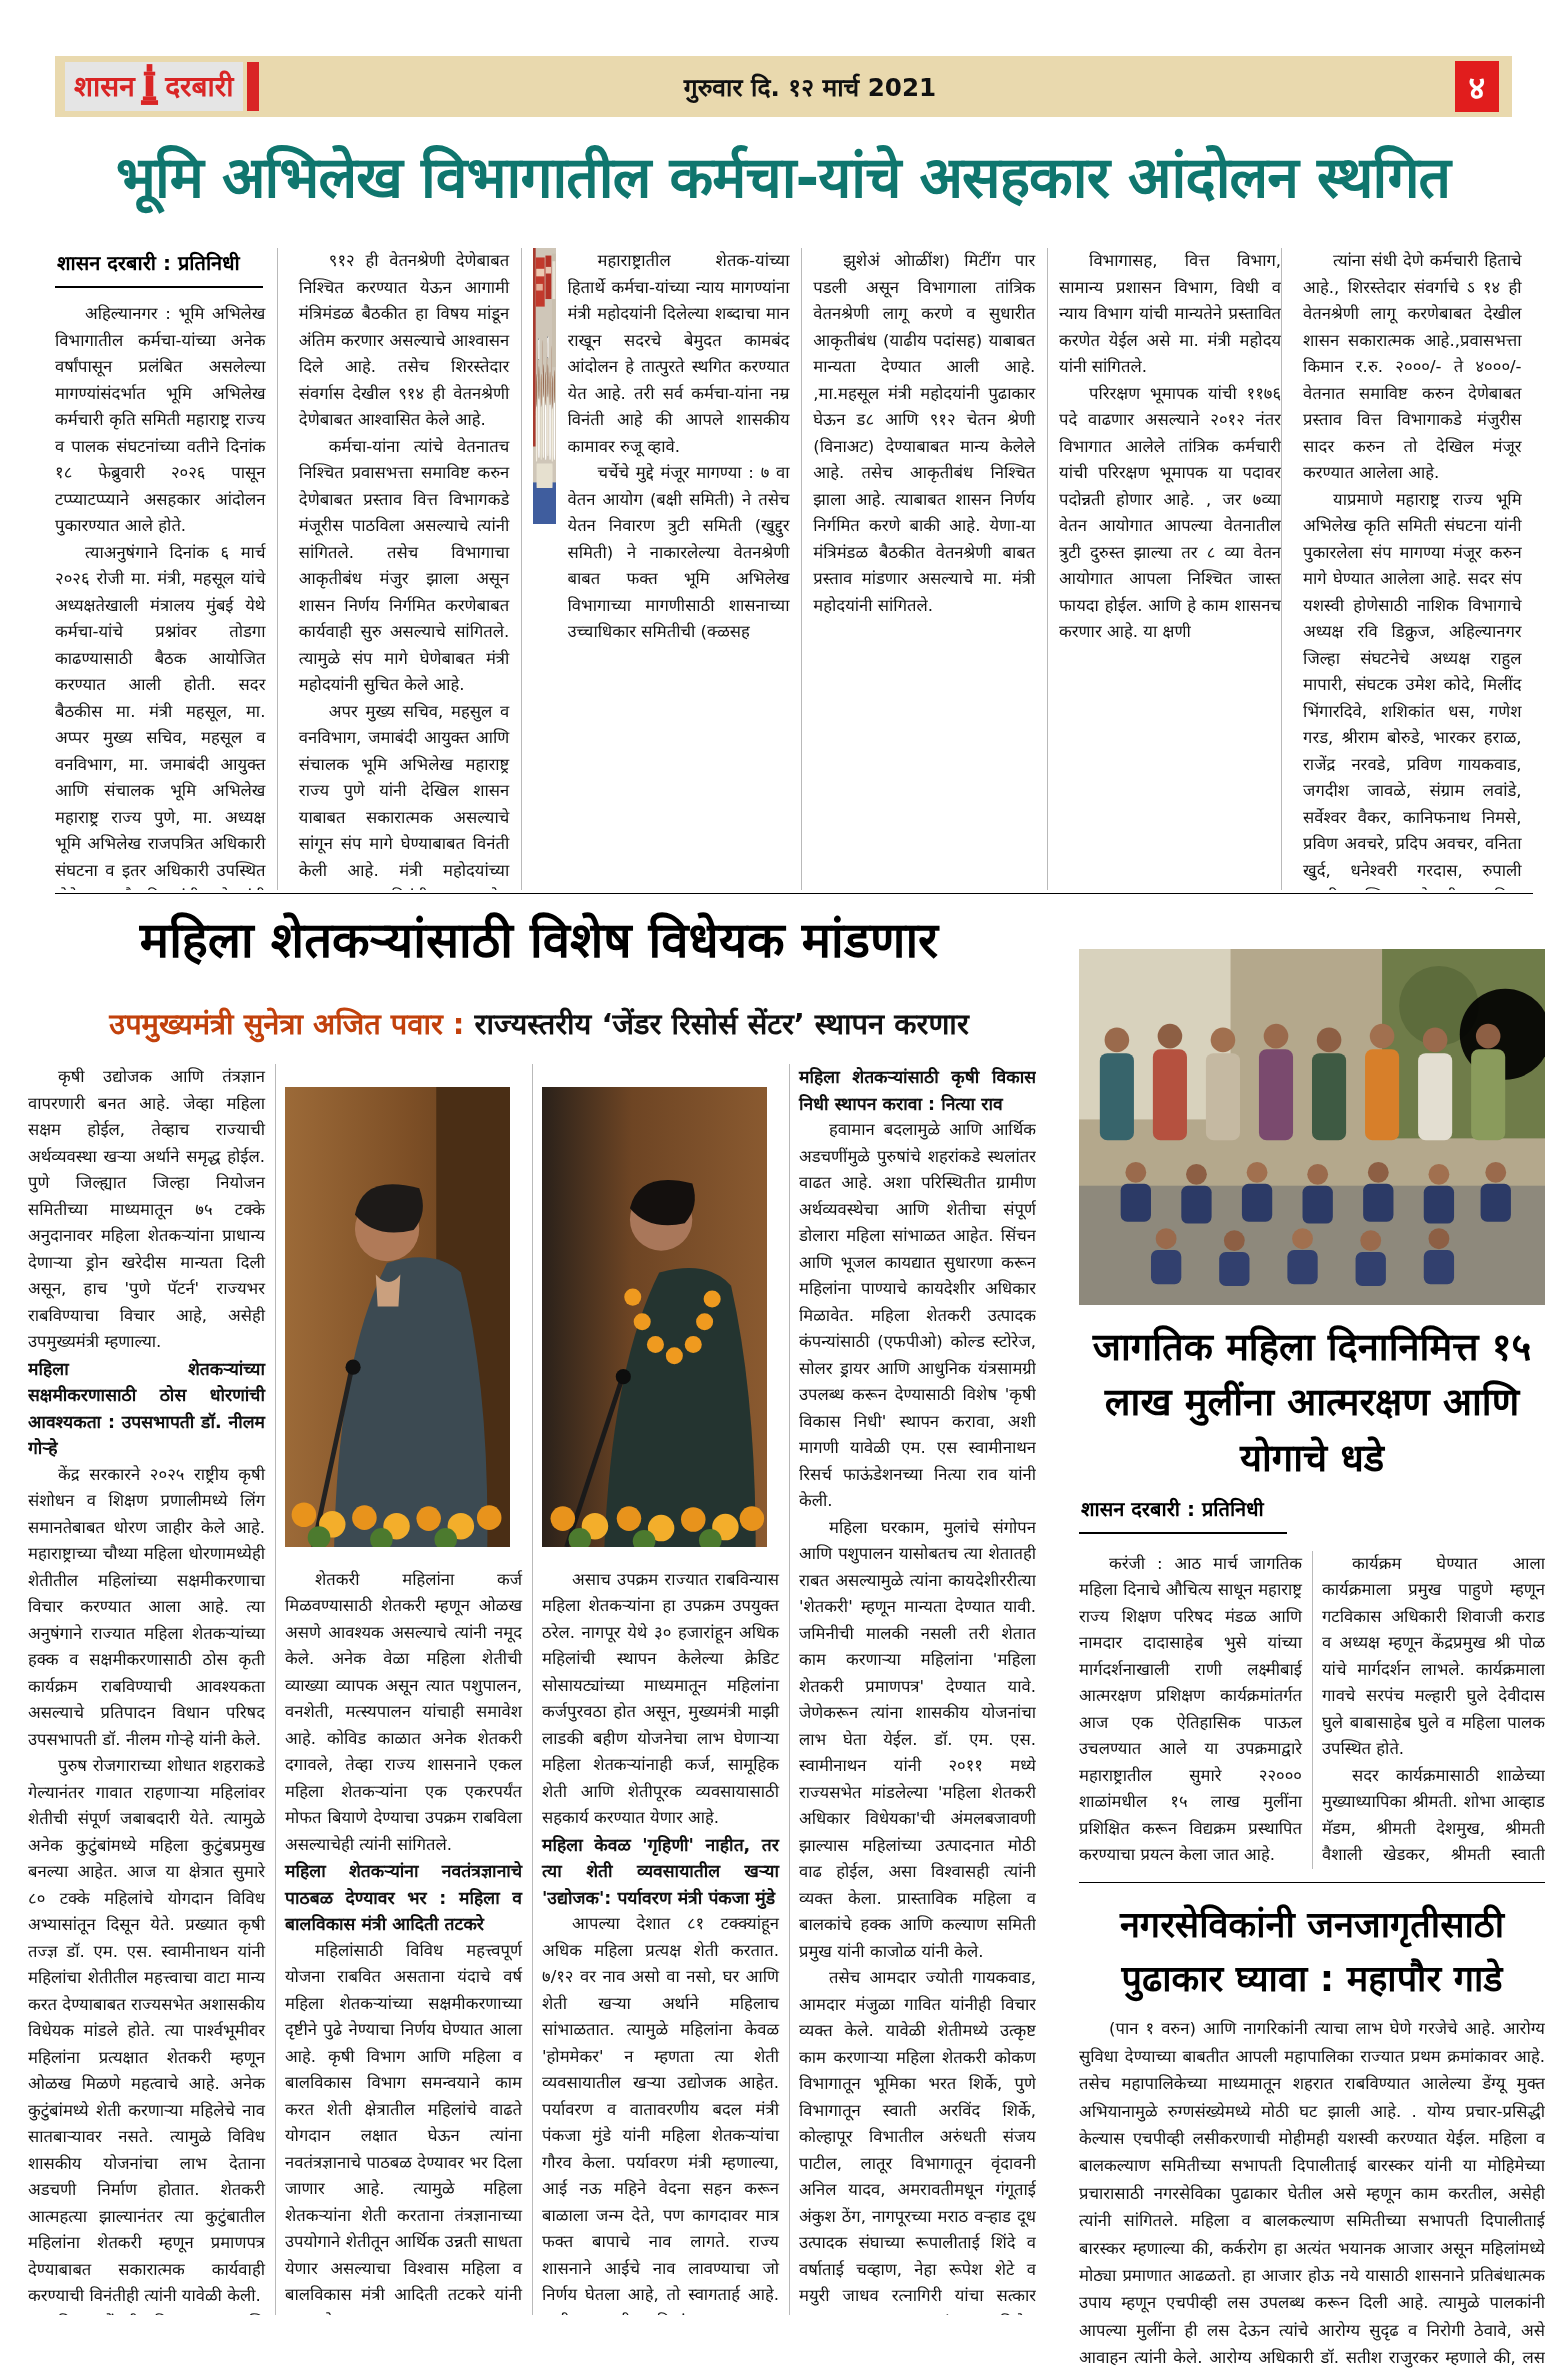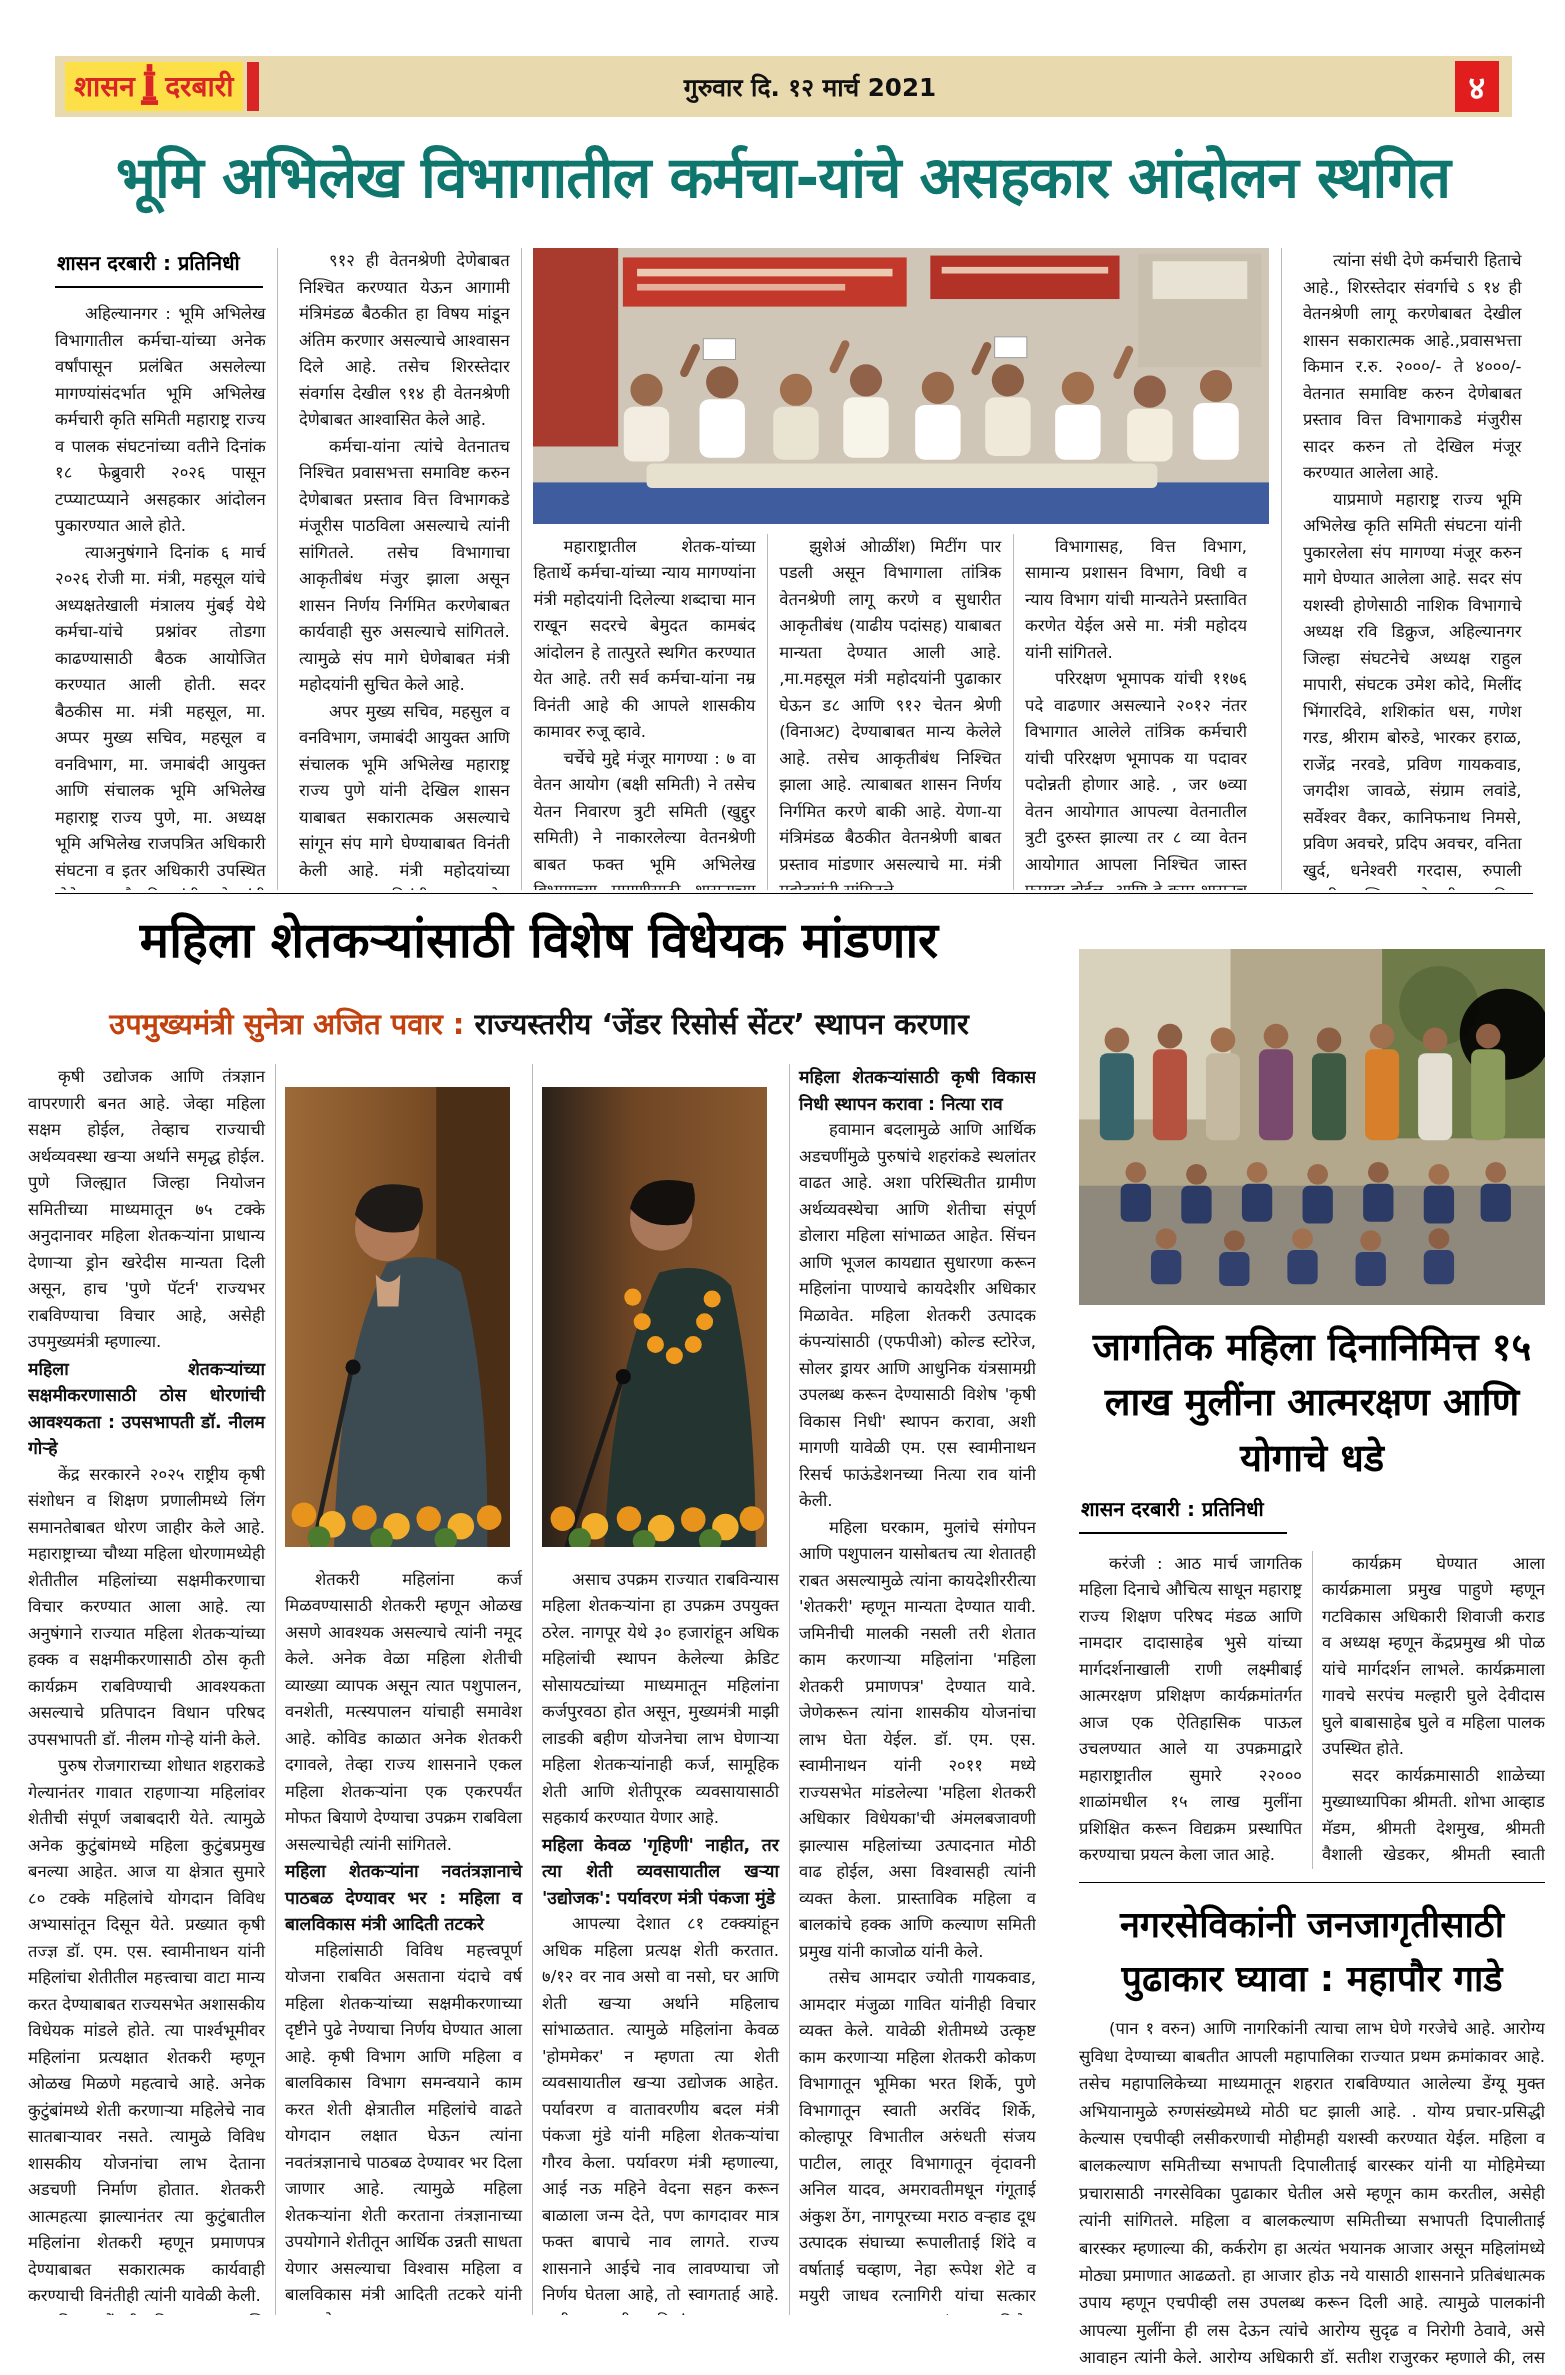--- a/index.html
+++ b/index.html
@@ -2,21 +2,21 @@
 <html style="font-size:15px"><head>
 <meta charset="utf-8">
 <style>
   html,body{margin:0;padding:0;background:#ffffff;}
   body{width:1565px;height:2375px;overflow:hidden;position:relative;
        font-family:"DejaVu Sans","Liberation Sans",sans-serif;color:#111;}
   .abs{position:absolute;}
   
   .masthead{left:55px;top:56px;width:1457px;height:61px;background:#e9d9ae;
             display:flex;align-items:center;}
-  .logo-box{margin-left:9.5px;height:49px;background:#fde047;display:flex;align-items:center;
+  .logo-box{margin-left:9.5px;height:49px;background:#e5e5e5;display:flex;align-items:center;
             padding:0 9.5px;gap:5.7px;}
   .logo-word{color:#d92525;font-weight:bold;font-size:28px;line-height:1;}
   .logo-stripe{width:12.3px;height:49px;background:#d92525;margin-left:3.8px;}
   .mast-date{flex:1;text-align:center;font-size:24.6px;font-weight:bold;color:#111;
              margin-right:151px;}
   .pageno{position:absolute;right:13.2px;top:4.7px;width:44px;height:51px;background:#e11d1d;
           color:#fff;font-size:32px;font-weight:bold;display:flex;align-items:center;justify-content:center;}
   
   .h1{left:38px;top:132px;width:1490px;height:106px;text-align:center;font-weight:800;
       font-size:57px;line-height:1.6;letter-spacing:-0.9px;white-space:nowrap;overflow:hidden;color:#0f766e;}
@@ -30,21 +30,21 @@
   .byline{display:inline-block;font-size:20px;font-weight:bold;border-bottom:2.8px solid #000;
           padding:1.9px 23px 9.5px 1.9px;margin-bottom:13.2px;color:#000;}
   .cols{display:flex;}
   .col{overflow:hidden;font-size:16.6px;line-height:26.5px;text-align:justify;}
   .col p{margin:0;text-indent:30px;}
   .col p.b{font-weight:bold;text-indent:0;font-size:17.5px;}
   .gut{border-left:0.9px solid #b9b9b9;}
   .a1-body{left:55px;top:248px;width:1478px;height:642px;}
   .a1col{width:235px;padding:0 11.4px 0 0;}
   .a1col.pad{padding-left:21px;}
-  .mid-wrap{width:748px;display:flex;flex-direction:column;}
+  .mid-wrap{width:748px;display:flex;flex-direction:row;}
   .photo1{width:736px;height:276px;margin:0 11.4px 9.5px 0;}
   .mid-cols{display:flex;flex:1;min-height:0;}
   .midcol{width:222px;padding-right:11.4px;overflow:hidden;}
   .midcol.pad{padding-left:11.4px;}
   .rule{left:55px;top:893px;width:1478px;height:0;border-top:1.9px solid #000;}
   
   .a2-body{left:28px;top:1064px;width:1027px;height:1251px;}
   .a2col{width:237px;padding-right:9.5px;}
   .a2col.pad{padding-left:9.5px;}
   .pphoto{width:225px;height:460px;margin:23px 0 11.4px 0;}

